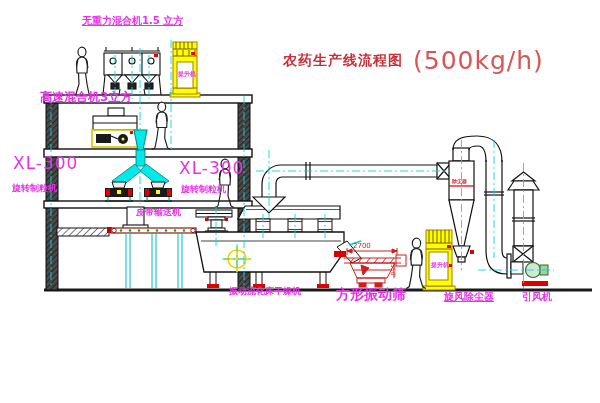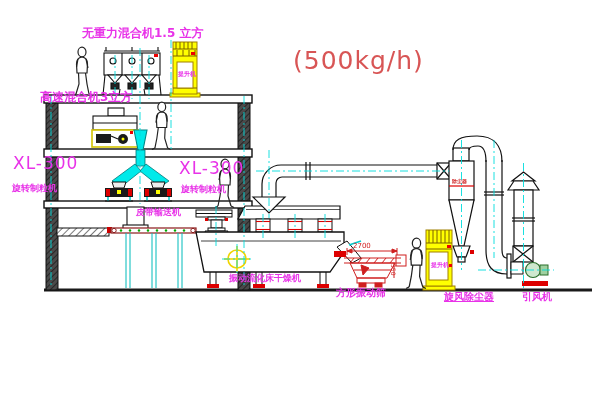--- a/index.html
+++ b/index.html
@@ -343,37 +343,38 @@
     <line x1="461.5" y1="140" x2="461.5" y2="270"></line>
     <line x1="494" y1="140" x2="494" y2="258"></line>
     <line x1="523.5" y1="163" x2="523.5" y2="290"></line>
     <line x1="478" y1="270" x2="554" y2="270"></line>
     <line x1="222" y1="259" x2="252" y2="259"></line>
         <line x1="237" y1="244" x2="237" y2="274"></line>
   </g>
 </svg>
 
 <div class="title-wrap">
+  <span class="title-zh">农药生产线流程图</span>
   <span class="title-cap">(500kg/h)</span>
 </div>
 
-<div class="lbl magenta b" style="left:82px;top:27px;font-size:12px;">无重力混合机1.5 立方</div>
+<div class="lbl magenta b" style="left:82px;top:16px;font-size:10px;text-decoration:underline;">无重力混合机1.5 立方</div>
 <div class="lbl magenta b" style="left:40px;top:91px;font-size:12px;">高速混合机3立方</div>
 
 <div class="lbl magenta" style="left:13px;top:155px;font-size:17px;letter-spacing:1px;">XL-300</div>
 <div class="lbl magenta b" style="left:12px;top:184px;font-size:9px;">旋转制粒机</div>
 
 <div class="lbl magenta" style="left:179px;top:160px;font-size:17px;letter-spacing:1px;">XL-300</div>
 <div class="lbl magenta b" style="left:181px;top:185px;font-size:9px;">旋转制粒机</div>
 
 <div class="lbl magenta b" style="left:136px;top:209px;font-size:9px;font-family:Liberation Mono, monospace;">皮带输送机</div>
 
-<div class="lbl magenta b" style="left:229px;top:274px;font-size:9px;">振动流化床干燥机</div>
-
-<div class="lbl magenta b" style="left:336px;top:288px;font-size:10px;">方形振动筛</div>
+<div class="lbl magenta b" style="left:229px;top:287px;font-size:9px;">振动流化床干燥机</div>
+
+<div class="lbl magenta b" style="left:336px;top:288px;font-size:14px;font-family:Liberation Serif, serif;">方形振动筛</div>
 
 <div class="lbl magenta b" style="left:444px;top:292px;font-size:10px;text-decoration:underline;">旋风除尘器</div>
 <div class="lbl magenta b" style="left:522px;top:292px;font-size:10px;">引风机</div>
 
 <div class="lbl magenta b" style="left:178px;top:71px;font-size:6px;">提升机</div>
 <div class="lbl magenta b" style="left:431px;top:262px;font-size:6px;">提升机</div>
 <div class="lbl red b" style="left:452px;top:179px;font-size:5px;">除尘器</div>
 
 <div class="lbl red" style="left:353px;top:243px;font-size:7px;">2700</div>
 <div class="lbl red v-text" style="left:390px;top:264px;font-size:6px;">350</div>

